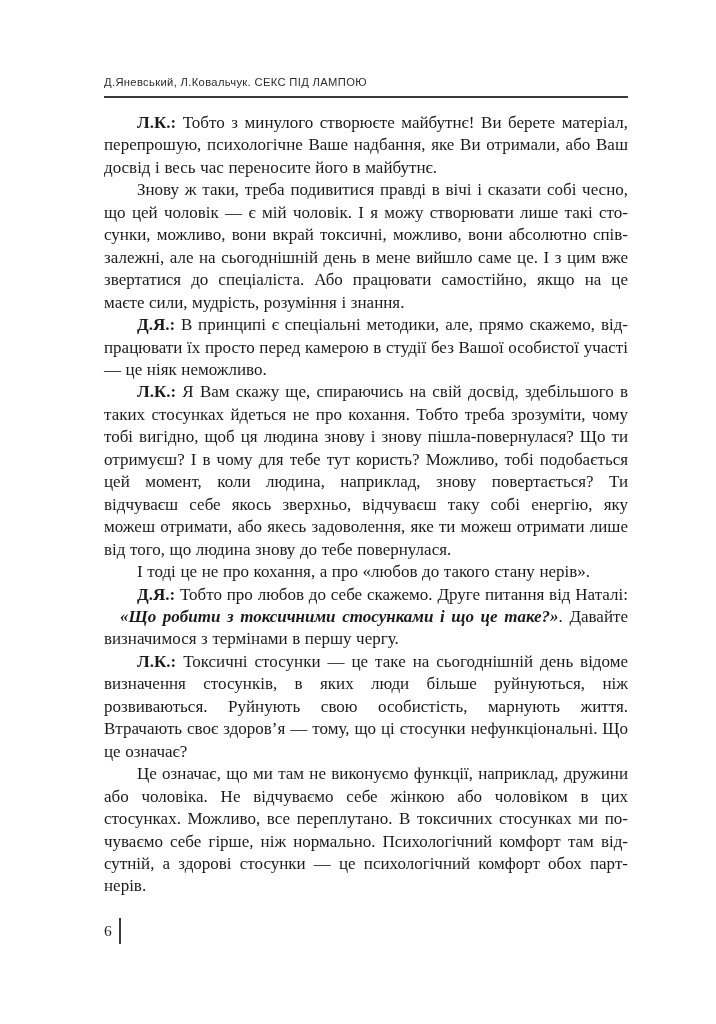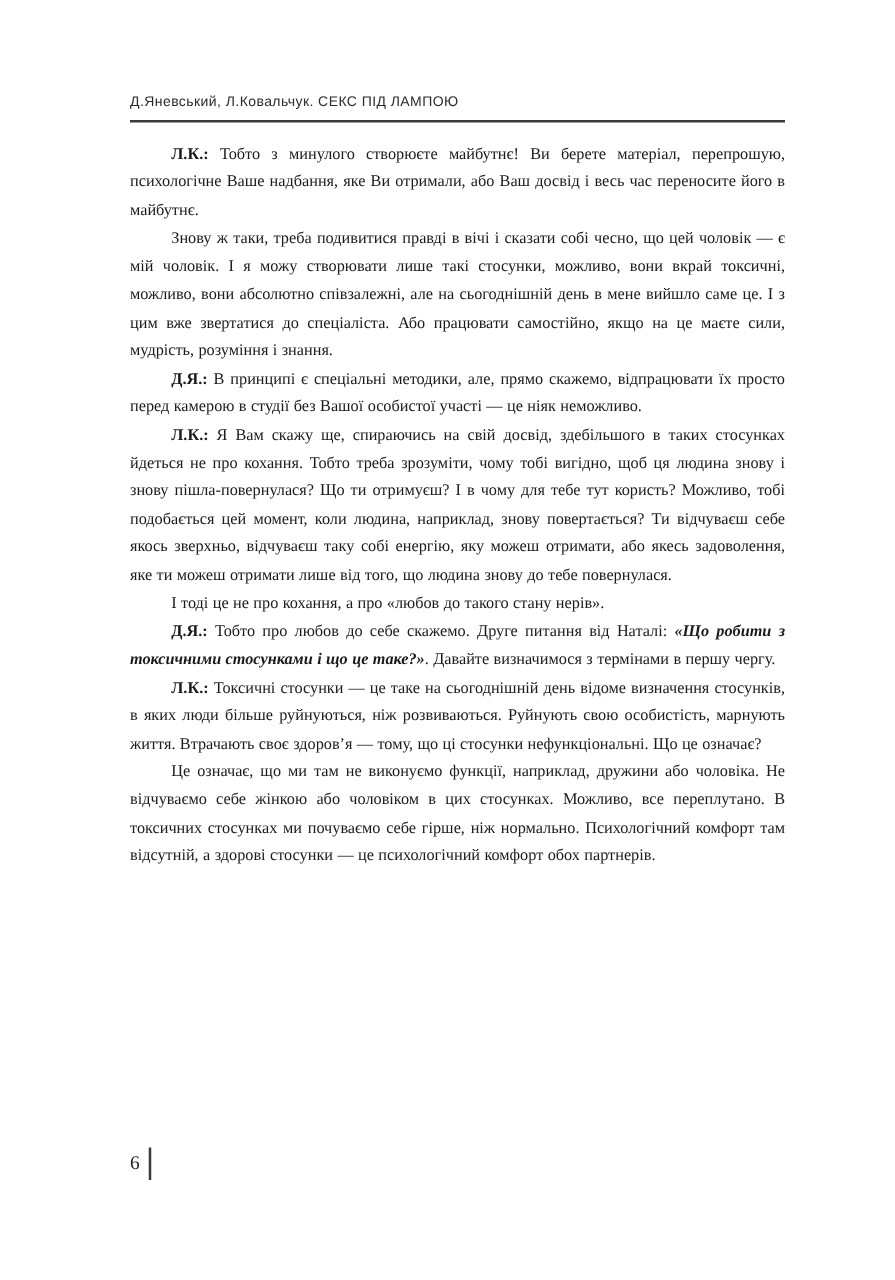--- a/index.html
+++ b/index.html
@@ -34,37 +34,38 @@
     white-space: nowrap;
   }
   .head-rule {
     margin-top: 8px;
     height: 2px;
     background: #3a3a3a;
     width: 100%;
   }
   .body-text {
     margin-top: 14px;
-    font-size: 13px;
+    font-size: 17px;
     line-height: 22.45px;
     text-align: justify;
     text-justify: inter-word;
     word-spacing: 0.02em;
     hyphens: manual;
   }
   .body-text p {
     margin: 0;
     text-indent: 33px;
   }
   .speaker {
     font-weight: bold;
   }
   .question {
     font-weight: bold;
     font-style: italic;
+    margin-left: 16px;
   }
   .folio {
     position: absolute;
     left: 104px;
     top: 918px;
     display: flex;
     align-items: center;
     height: 26px;
   }
   .folio-num {

